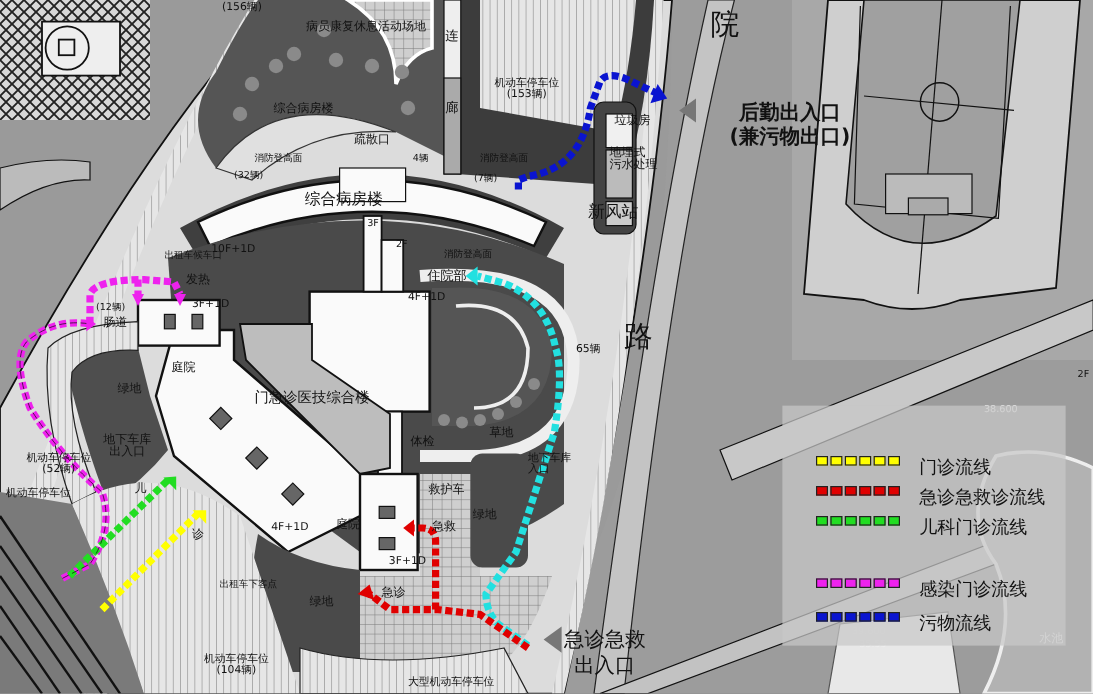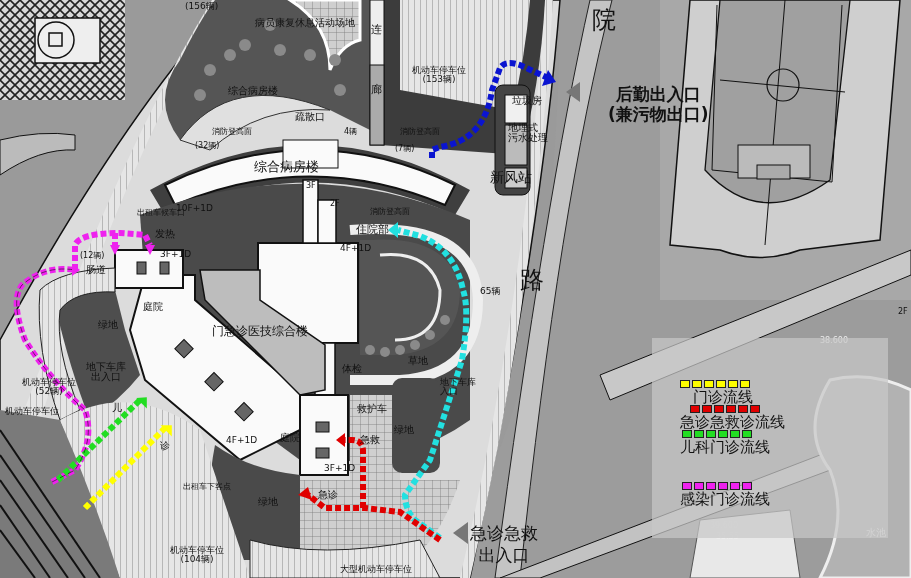--- a/index.html
+++ b/index.html
@@ -5,21 +5,21 @@
   html,body{margin:0;padding:0;}
   body{width:911px;height:578px;overflow:hidden;background:#8c8c8c;font-family:"DejaVu Sans","Liberation Sans",sans-serif;}
   #map{position:relative;width:911px;height:578px;overflow:hidden;}
   #map svg{position:absolute;left:0;top:0;}
   .lbl{position:absolute;color:#111;font-size:11px;white-space:nowrap;line-height:1;}
   .lbl.big{font-size:24px;font-weight:normal;}
   .lbl.med{font-size:17px;}
   .lbl.sm{font-size:9px;}
   .lbl.xs{font-size:8px;text-align:right;}
   .legend{position:absolute;left:652px;top:338px;width:236px;height:200px;background:rgba(200,200,200,0.72);}
-  .legend-row{position:absolute;left:28px;display:flex;align-items:center;flex-direction:column;}
+  .legend-row{position:absolute;left:28px;display:flex;}
   .legend-swatch{display:flex;gap:2px;margin-right:16px;}
   .legend-swatch span{display:block;width:8px;height:6px;border:1px solid #222;}
   .legend-text{font-size:15px;color:#111;}
   .exit{position:absolute;color:#111;text-align:center;}
 </style>
 </head>
 <body>
 
 <div id="map">
   <svg width="911" height="578" viewBox="0 0 911 578">
@@ -303,14 +303,25 @@
       <div class="legend-swatch">
         <span style="background:#ee22ee"></span>
           <span style="background:#ee22ee"></span>
           <span style="background:#ee22ee"></span>
           <span style="background:#ee22ee"></span>
           <span style="background:#ee22ee"></span>
           <span style="background:#ee22ee"></span>
       </div>
       <span class="legend-text">感染门诊流线</span>
     </div>
+    <div class="legend-row" style="top:172px;">
+      <div class="legend-swatch">
+        <span style="background:#0a14d0"></span>
+          <span style="background:#0a14d0"></span>
+          <span style="background:#0a14d0"></span>
+          <span style="background:#0a14d0"></span>
+          <span style="background:#0a14d0"></span>
+          <span style="background:#0a14d0"></span>
+      </div>
+      <span class="legend-text">污物流线</span>
+    </div>
   </div>
 </div>
 
 </body></html>

